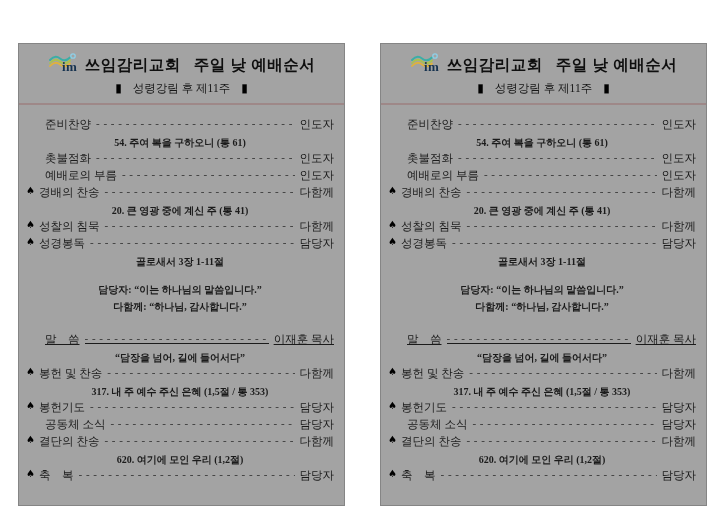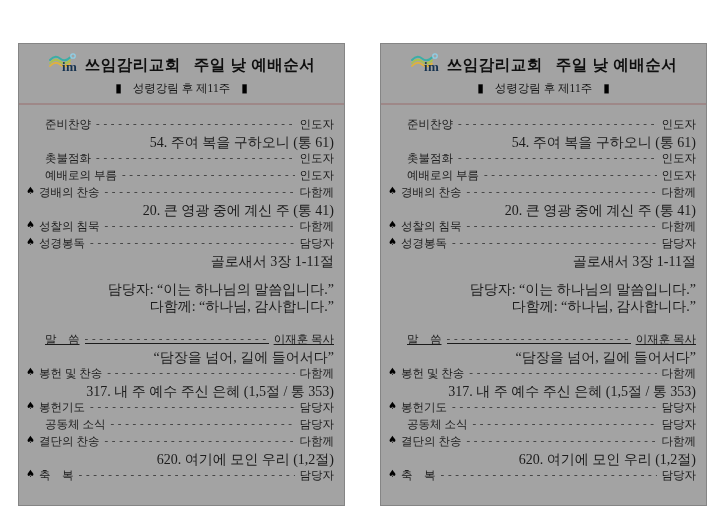--- a/index.html
+++ b/index.html
@@ -38,22 +38,22 @@
   .row .bullet { flex:0 0 13px; width:13px; font-size:10px; color:#000; font-family:"DejaVu Sans", sans-serif; }
   .row.plain .label { padding-left:6px; }
   .row .label { flex:0 0 auto; }
   .row .dashes {
     flex:1 1 auto; overflow:hidden; white-space:nowrap;
     font-size:11px; color:#2c2c2c; margin:0 5px; letter-spacing:0.5px;
   }
   .row .role { flex:0 0 auto; }
 
   .note {
-    height:17px; line-height:17px; text-align:right;
-    font-size:14px; color:#1b1b1b; white-space:pre;
+    height:17px; line-height:17px; text-align:center;
+    font-size:10px; color:#1b1b1b; white-space:pre;font-weight:bold;
   }
   .gap-sm { margin-top:11px; }
   .gap-lg { margin-top:17px;text-decoration:underline; }
 </style>
 </head>
 <body>
 
 <div class="sheet">
 
   <div class="panel left">

